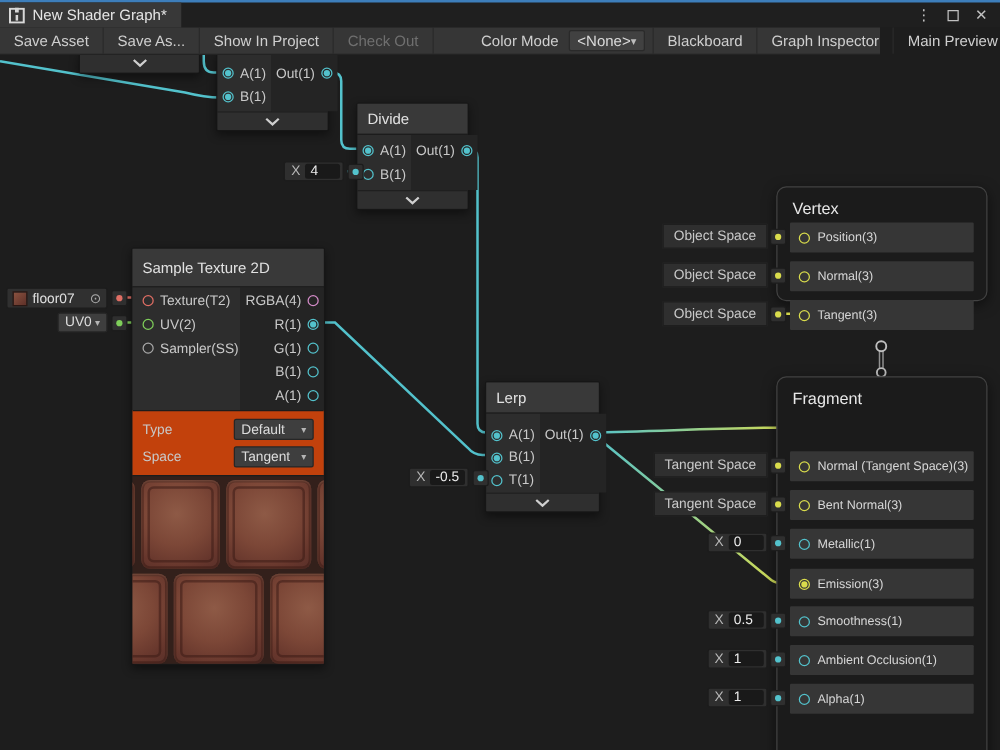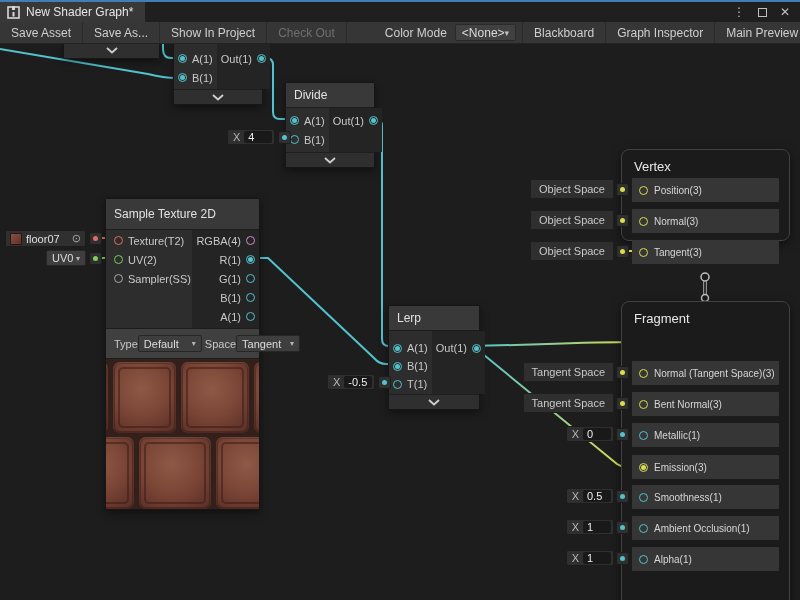--- a/index.html
+++ b/index.html
@@ -13,21 +13,21 @@
 
   
   #titlebar{position:absolute;left:0;top:0;width:800px;height:22px;background:#1F1F1F;border-top:2px solid #3D7EBB;display:flex;align-items:center}
   .tab{height:20px;background:#383838;display:flex;align-items:center;gap:6px;padding:0 12px 0 7px;font-size:12px;color:#E6E6E6}
   .winctl{margin-left:auto;display:flex;align-items:center;gap:13px;padding-right:10px;color:#C0C0C0}
   .kebab{font-size:12px;letter-spacing:0;line-height:1}
   .maxbox{width:9px;height:9px;border:1.5px solid #C0C0C0;display:inline-block}
   .closex{font-size:12px;line-height:1}
 
   
-  #toolbar{position:absolute;left:0;top:22px;width:800px;height:22px;background:#363636;border-bottom:1px solid #232323;display:flex;align-items:stretch;font-size:12px;color:#CFCFCF}
+  #toolbar{position:absolute;left:0;top:22px;width:704px;height:22px;background:#363636;border-bottom:1px solid #232323;display:flex;align-items:stretch;font-size:12px;color:#CFCFCF}
   .tbtn{display:flex;align-items:center;padding:0 11px;border-right:1px solid #2A2A2A;cursor:default;white-space:nowrap}
   .tbtn.disabled{color:#6F6F6F}
   .tlabel{display:flex;align-items:center;padding:0 8px;margin-left:30px;white-space:nowrap}
   .dropdown{display:flex;align-items:center;justify-content:space-between;background:#414141;border:1px solid #2A2A2A;border-radius:2px;margin:2px 6px 2px 0;padding:0 6px;width:100px;color:#DADADA}
   .dropdown .arr{font-size:9px;color:#BDBDBD}
   .tright{margin-left:auto;display:flex}
   .tright .tbtn{border-left:1px solid #2A2A2A;border-right:none}
 
   
   #canvas{position:absolute;left:0;top:44px;width:800px;height:556px;background:var(--bg);overflow:hidden}
@@ -41,21 +41,21 @@
   .nin{background:#2D2D2D}
   .nout{background:#242424;flex:1;display:flex;flex-direction:column}
   .prow{display:flex;align-items:center;gap:5px;height:19px;padding:0 4px;white-space:nowrap}
   .prow.out{justify-content:flex-end}
   .plabel{color:#C9C9C9}
   .port{width:9px;height:9px;border-radius:50%;border:1.5px solid var(--c);flex:none;position:relative;background:transparent}
   .port.connected::after{content:'';position:absolute;inset:1px;border-radius:50%;background:var(--c)}
   .nfold{height:15px;background:#2F2F2F;border-top:1px solid #1F1F1F;display:flex;align-items:center;justify-content:center}
 
   
-  .sec{background:#404040;border-top:1px solid #1C1C1C;padding:5px 8px;display:flex;gap:3px}
+  .sec{background:#c2410c;border-top:1px solid #1C1C1C;padding:5px 8px;display:flex;flex-direction:column;gap:3px}
   .secrow{display:flex;align-items:center;justify-content:space-between;height:19px}
   .mini-dd{display:flex;align-items:center;justify-content:space-between;background:#3E3E3E;border:1px solid #262626;border-radius:2px;padding:0 5px;height:17px;width:64px;color:#DDD}
   .mini-dd .arr{font-size:8px;color:#B5B5B5}
   .tex-preview{position:relative;height:151px;background:#33201B;border-top:1px solid #1C1C1C;overflow:hidden}
   .tile{position:absolute;border-radius:7px;background:radial-gradient(circle at 45% 38%,#8E5A46 0%,#7C4737 45%,#66362C 78%,#572F29 100%);box-shadow:inset 0 1px 2px rgba(235,190,160,.22),inset 0 0 0 2px rgba(56,25,19,.5)}
   .tile::after{content:'';position:absolute;inset:5px;border:2px solid rgba(60,27,21,.55);border-radius:5px}
 
   
   .inlinew{position:absolute;z-index:2;display:flex;align-items:center;gap:3px}
   .xfield{display:flex;align-items:center;background:#2F2F2F;border:1px solid #1C1C1C;border-radius:2px;height:16px;padding:0 2px 0 5px;gap:4px}

